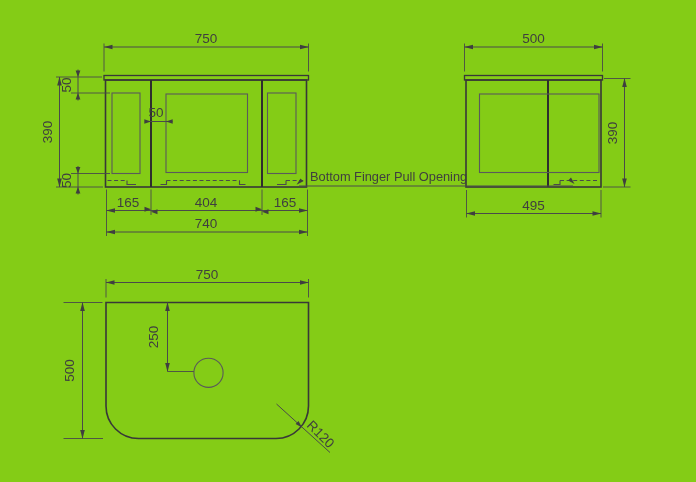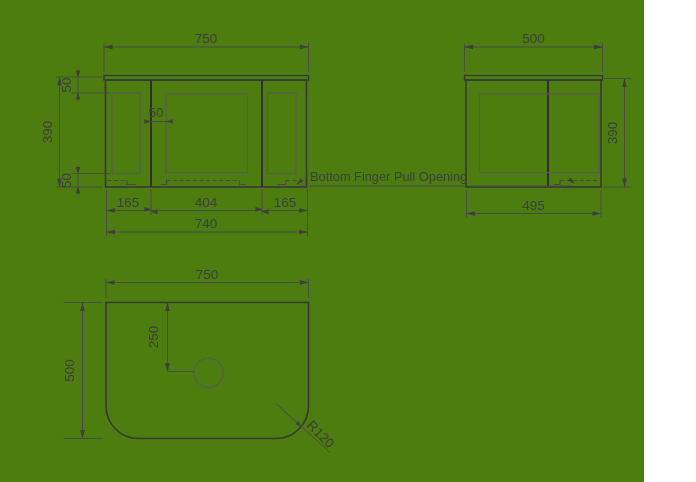--- a/index.html
+++ b/index.html
@@ -1,16 +1,16 @@
 <!DOCTYPE html>
 <html><head>
 <meta charset="utf-8">
 <style>
   html,body{margin:0;padding:0;background:#ffffff;}
-  .canvas{position:relative;width:644px;height:482px;background:#4d7c0f;overflow:hidden;}
+  .canvas{position:relative;width:696px;height:482px;background:#84cc16;overflow:hidden;}
   svg{display:block;}
   .ol{stroke:#383838;stroke-width:1.6;fill:none;}
   .ol2{stroke:#383838;stroke-width:1.3;fill:none;}
   .seam{stroke:#2e2e2e;stroke-width:2;fill:none;}
   .panel{stroke:#5a5a5a;stroke-width:1.1;fill:none;}
   .dim{stroke:#4a4a4a;stroke-width:1;fill:none;}
   .ext{stroke:#4a4a4a;stroke-width:0.9;fill:none;}
   .dash{stroke:#4a4a4a;stroke-width:1.1;fill:none;stroke-dasharray:4 2.6;}
   .hook{stroke:#4a4a4a;stroke-width:1.1;fill:none;}
   .arrow{fill:#3f3f3f;stroke:none;}

